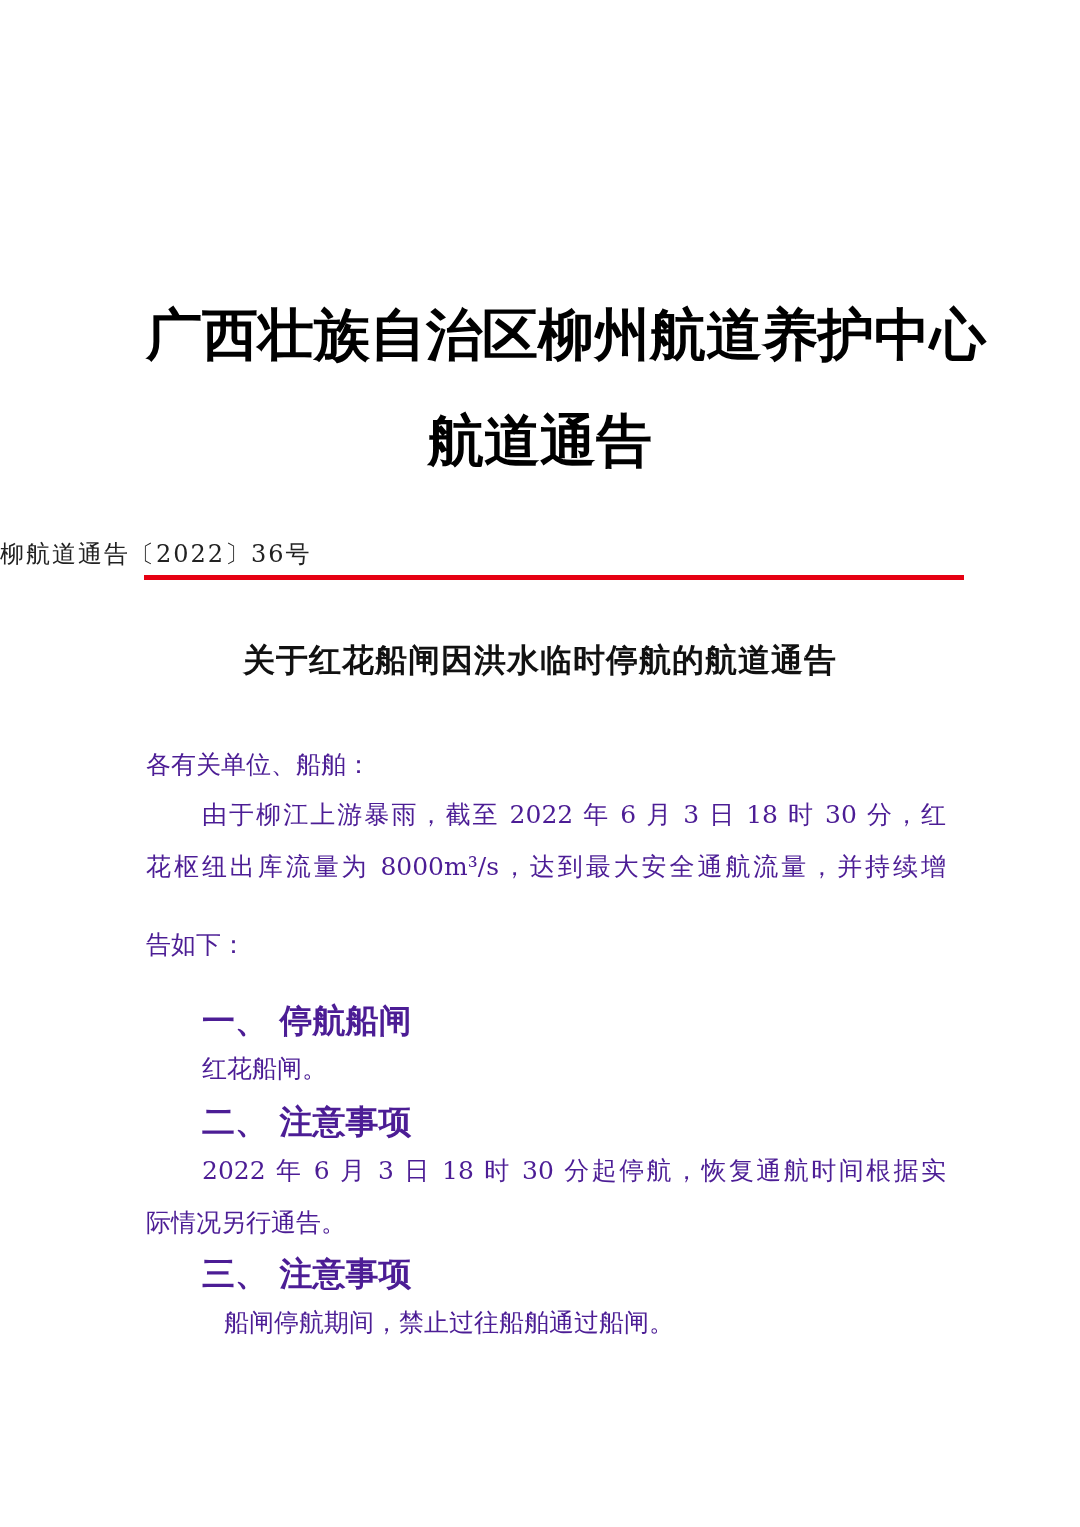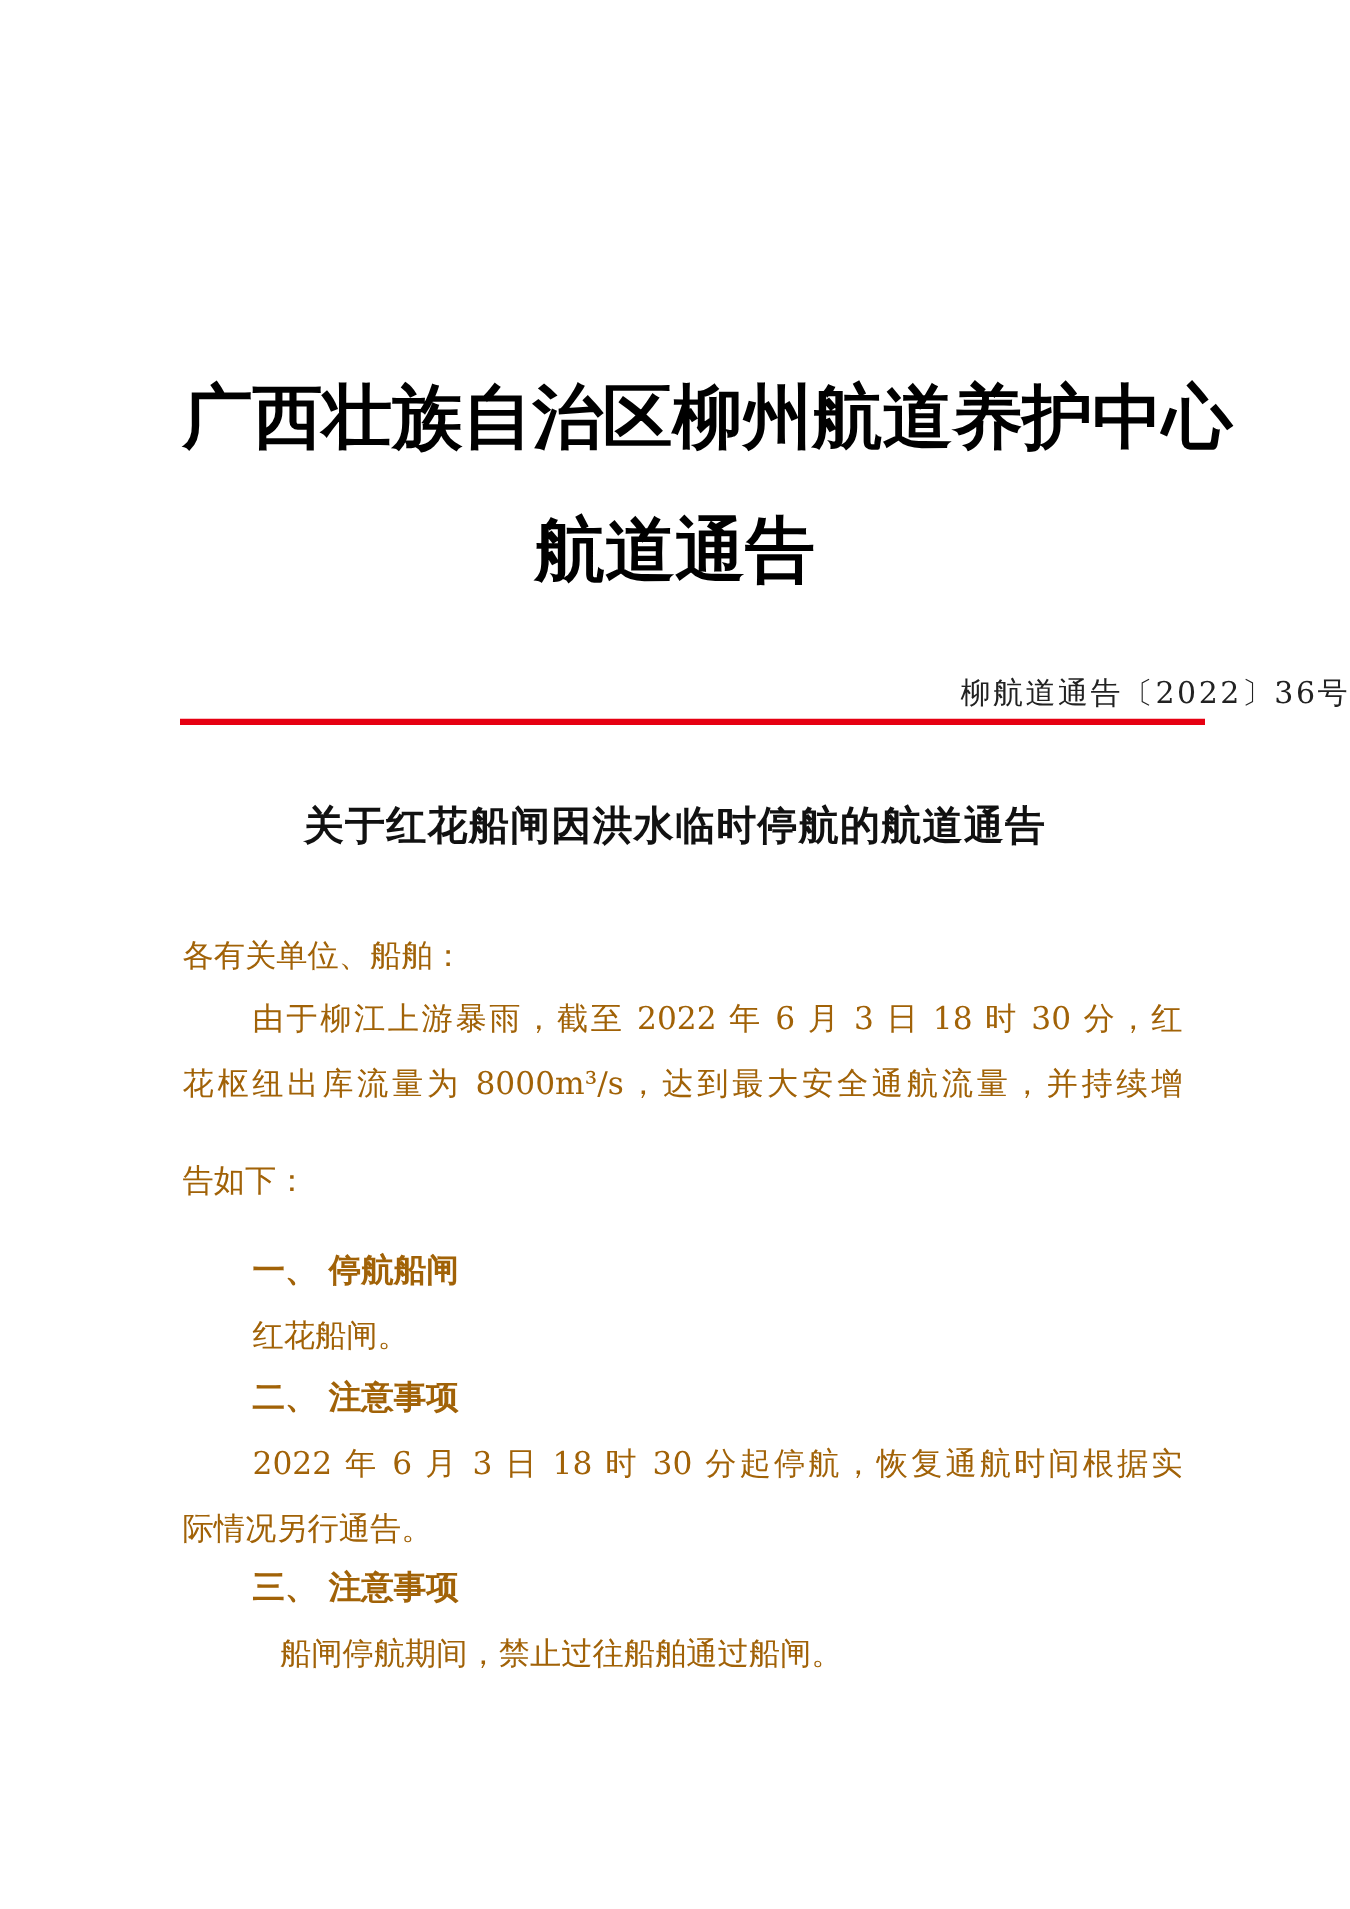--- a/index.html
+++ b/index.html
@@ -4,31 +4,31 @@
   <style>
     html, body { margin: 0; padding: 0; background: #ffffff; }
     body { width: 1080px; height: 1527px; position: relative; overflow: hidden;
            font-family: "DejaVu Serif", "Liberation Serif", serif; color: #111; }
     .abs { position: absolute; }
     .header-line { left: 146px; width: 800px; text-align: justify; text-align-last: justify;
                    color: #000000; font-family: "DejaVu Serif", "Liberation Serif", serif;
                    font-size: 56px; font-weight: bold; line-height: 1; white-space: nowrap; letter-spacing: 0px; }
     #h1 { top: 306px; }
     #h2 { top: 412px; left: 0; width: 1080px; text-align: left; text-align-last: center; }
-    .docno { top: 542px; left: 0; width: 1080px; text-align: right; font-size: 24px; color: #222;
+    .docno { top: 542px; left: 0; width: 1080px; text-align: left; font-size: 24px; color: #222;
              letter-spacing: 2px; line-height: 1; }
     .redrule { top: 575px; left: 144px; width: 820px; height: 5px; background: #e60012; }
     .title { top: 644px; left: 0; width: 1080px; text-align: center; font-size: 32px; font-weight: bold;
              color: #111; line-height: 1; letter-spacing: 1px; }
-    .body { left: 146px; width: 800px; font-size: 25px; line-height: 1; color: #a16207; }
+    .body { left: 146px; width: 800px; font-size: 25px; line-height: 1; color: #4c1d95; }
     .line { position: absolute; left: 0; white-space: nowrap; }
     .justify { width: 800px; text-align: justify; text-align-last: justify; }
     .ind { left: 56px; }
     .ind.justify { width: 744px; }
-    .heading { font-family: "DejaVu Sans", "Liberation Sans", sans-serif; font-weight: bold; font-size: 26px; }
+    .heading { font-family: "DejaVu Sans", "Liberation Sans", sans-serif; font-weight: bold; font-size: 33px; }
   </style>
 </head>
 <body>
 
 <div>
 
   <div id="h1" class="abs header-line">广西壮族自治区柳州航道养护中心</div>
   <div id="h2" class="abs header-line">航道通告</div>
 
   <div class="abs docno">柳航道通告〔2022〕36号</div>

